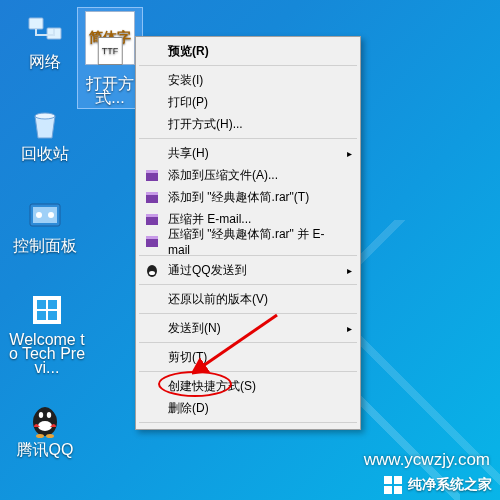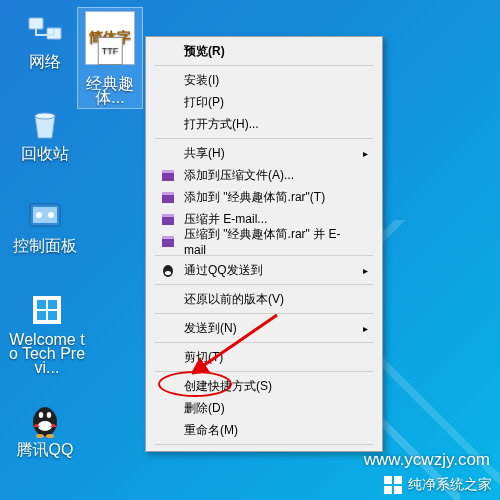--- a/index.html
+++ b/index.html
@@ -9,28 +9,28 @@
    linear-gradient(45deg,transparent 49.4%,rgba(255,255,255,.18) 49.4%,rgba(255,255,255,.18) 50.6%,transparent 50.6%) right 40px bottom 0/420px 420px no-repeat,
    linear-gradient(45deg,transparent 49.4%,rgba(255,255,255,.15) 49.4%,rgba(255,255,255,.15) 50.6%,transparent 50.6%) right -40px bottom -20px/420px 420px no-repeat,
    linear-gradient(-45deg,transparent 49.4%,rgba(255,255,255,.14) 49.4%,rgba(255,255,255,.14) 50.6%,transparent 50.6%) right 20px bottom -60px/420px 420px no-repeat;
   pointer-events:none}
 .icon{position:absolute;width:70px;text-align:center;color:#fff;text-shadow:0 1px 2px rgba(0,0,0,.6)}
 .icon .glyph{width:40px;height:40px;margin:0 auto 3px}
 .icon span{display:block;font-size:16px;line-height:14px;word-break:break-all}
 .sel{background:rgba(120,180,255,.35);outline:1px solid rgba(170,210,255,.8)}
 .file-thumb{width:48px;height:52px;margin:0 auto 12px;background:#fff;border:1px solid #9fb4d0;display:flex;align-items:center;justify-content:center;color:#a16207;font-size:14px;font-weight:bold}
 .file-ext{position:absolute;bottom:0;left:50%;transform:translateX(-50%);background:#fff;border:1px solid #888;font-size:9px;padding:8px 3px;color:#333}
-.menu{position:absolute;left:145px;top:36px;width:220px;background:#f0f0f0;border:1px solid #a0a0a0;box-shadow:3px 3px 6px rgba(0,0,0,.3);padding:3px 8px}
+.menu{position:absolute;left:135px;top:36px;width:220px;background:#f0f0f0;border:1px solid #a0a0a0;box-shadow:3px 3px 6px rgba(0,0,0,.3);padding:3px 2px}
 .mi{display:flex;align-items:center;height:22px;padding:0 18px 0 30px;position:relative;color:#000}
 .mi.sub::after{content:"▸";position:absolute;right:6px;font-size:10px}
 .mi .ic{position:absolute;left:6px;width:16px;height:16px;display:flex;align-items:center;justify-content:center}
 .sep{height:1px;background:#d0d0d0;margin:3px 1px}
 .highlight{position:absolute;border:2px solid #e40000;border-radius:50%;pointer-events:none}
 .arrow{position:absolute;pointer-events:none}
-.watermark{position:absolute;right:8px;bottom:6px;display:flex;align-items:center;color:#fff;font-size:14px;font-weight:normal;text-shadow:0 1px 2px rgba(0,0,0,.5)}
+.watermark{position:absolute;right:8px;bottom:6px;display:flex;align-items:center;color:#fff;font-size:14px;font-weight:bold;text-shadow:0 1px 2px rgba(0,0,0,.5)}
 .watermark .logo{width:18px;height:18px;margin-right:6px;display:grid;grid-template-columns:1fr 1fr;grid-template-rows:1fr 1fr;gap:2px}
 .watermark .logo div{background:#fff}
 .url{position:absolute;color:#fff;font-size:17px;text-shadow:0 0 3px rgba(0,0,0,.5)}
 svg{display:block}
 </style>
 </head>
 <body>
 
 <div class="desktop">
 
@@ -43,21 +43,21 @@
         </svg>
     </div>
     <span>网络</span>
   </div>
 
   <div class="icon sel" style="left:78px;top:8px;width:64px;padding:3px 0">
     <div style="position:relative">
       <div class="file-thumb">简体字</div>
       <div class="file-ext">TTF</div>
     </div>
-    <span>经典趣体...</span>
+    <span>打开方式...</span>
   </div>
 
   <div class="icon" style="left:10px;top:104px">
     <div class="glyph">
       <svg viewBox="0 0 40 40">
           <path d="M10 12h20l-3 22H13z" fill="#cfe9ff" stroke="#6fa2d8"></path>
           <ellipse cx="20" cy="12" rx="10" ry="3" fill="#e8f4ff" stroke="#6fa2d8"></ellipse>
         </svg>
     </div>
     <span>回收站</span>
@@ -181,23 +181,20 @@
     <div class="mi">
         <span>剪切(T)</span>
       </div>
     <div class="sep"></div>
     <div class="mi">
         <span>创建快捷方式(S)</span>
       </div>
     <div class="mi">
         <span>删除(D)</span>
       </div>
-    <div class="mi">
-        <span>重命名(M)</span>
-      </div>
     <div class="sep"></div>
   </div>
 
   <svg class="arrow" style="left:192px;top:310px" width="90" height="70">
     <defs>
         <marker id="ah" markerWidth="10" markerHeight="10" refX="2" refY="3" orient="auto">
           <path d="M0 0L6 3L0 6z" fill="#e40000"></path>
         </marker>
       </defs>
     <line x1="85" y1="5" x2="8" y2="58" stroke="#e40000" stroke-width="3" marker-end="url(#ah)"></line>

